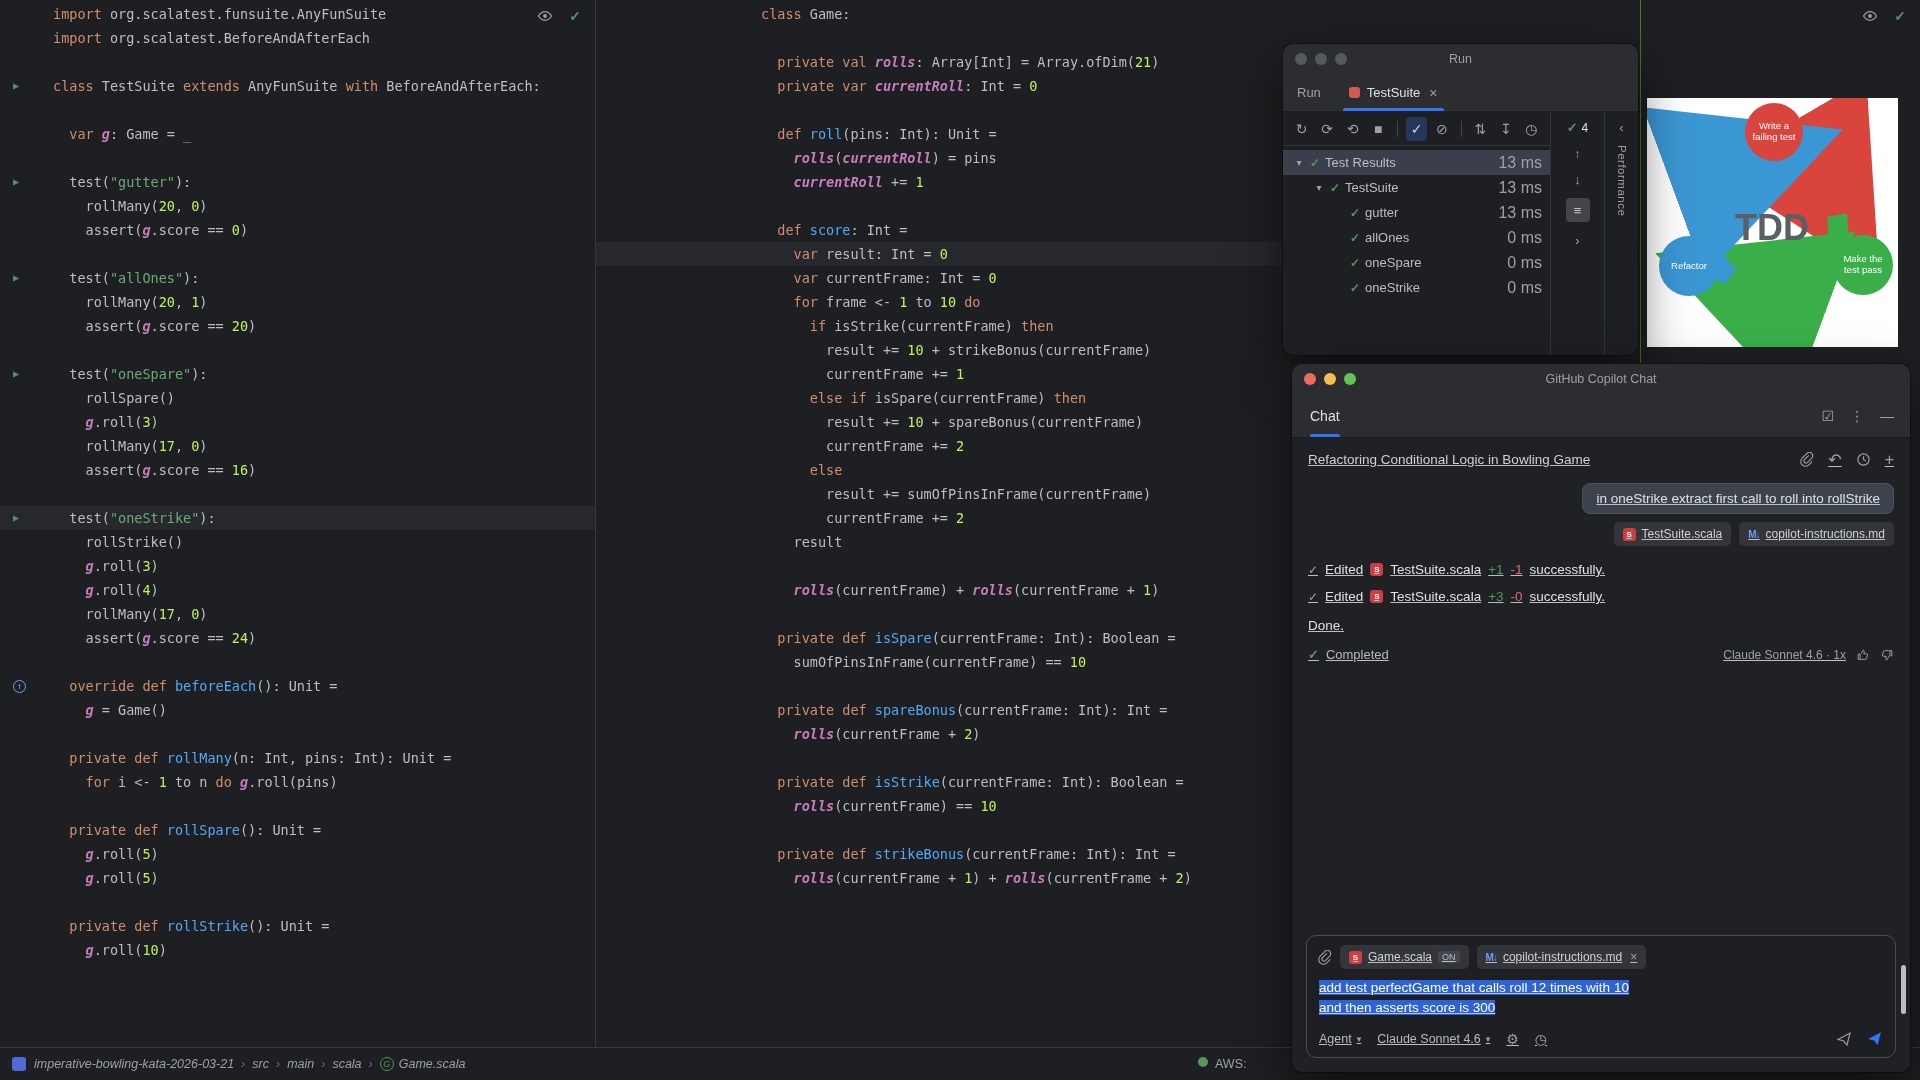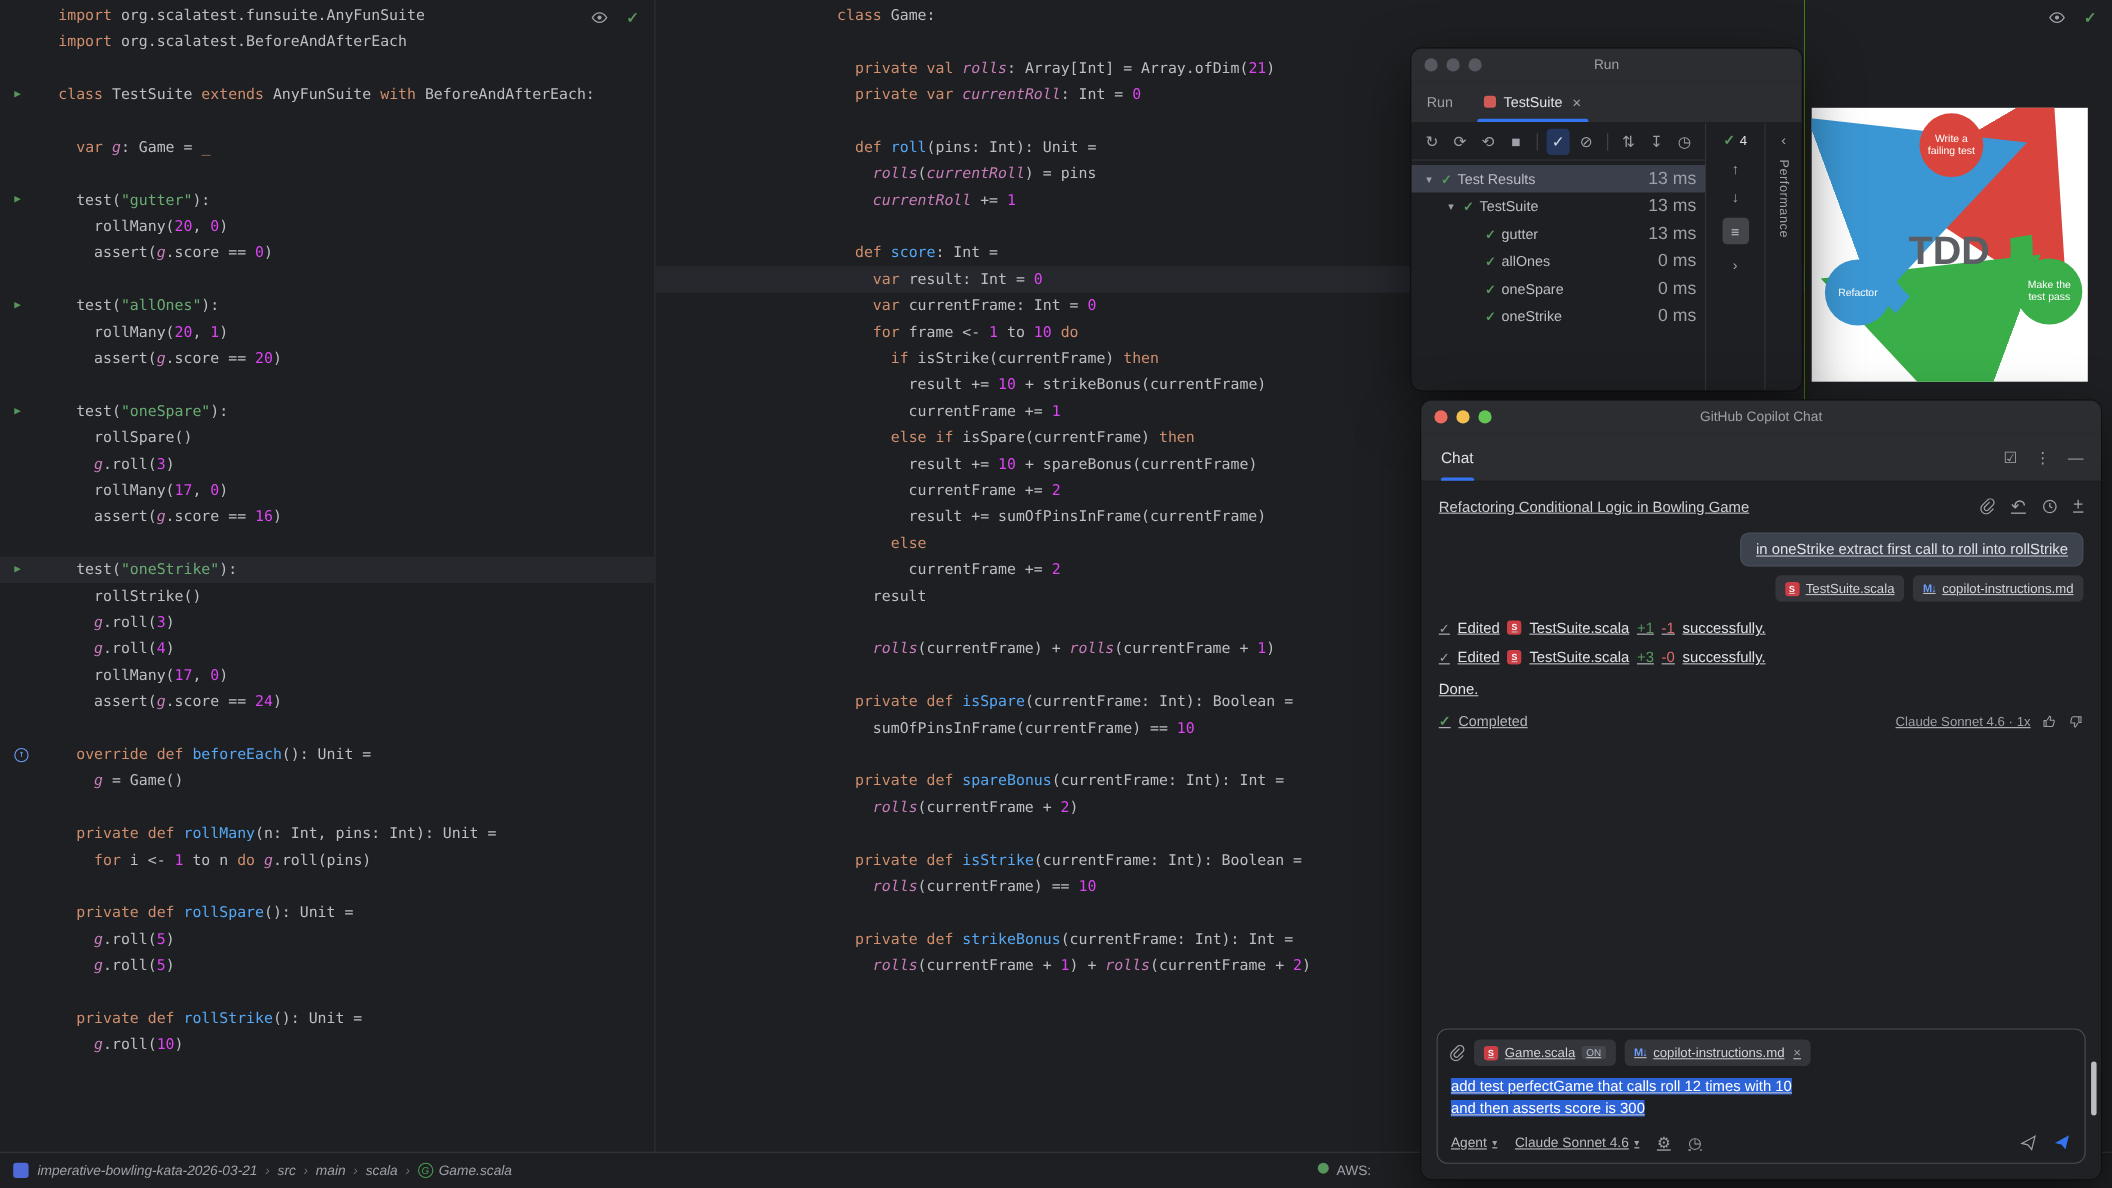--- a/index.html
+++ b/index.html
@@ -17,21 +17,21 @@
   .code-line { display:flex; height:24px; align-items:center; white-space:pre;
                font-family:"DejaVu Sans Mono", monospace; font-size:13.5px; }
   .code-line.hl { background:#26282e; }
   .pane.left .gutter { width:53px; flex:none; display:flex; align-items:center; padding-left:13px; }
   .pane.mid  .gutter { width:165px; flex:none; }
   .gicon { font-size:10px; color:#57965c; cursor:pointer; line-height:1; }
   .gicon.runclass { color:#57965c; }
   .gicon.override { width:13px; height:13px; border:1px solid #6c9ef8; border-radius:50%;
                     color:#6c9ef8; font-size:9px; display:flex; align-items:center; justify-content:center; }
   .tok-k { color:#cf8e6d; } .tok-p { color:#bcbec4; } .tok-s { color:#6aab73; }
-  .tok-n { color:#d946ef; } .tok-f { color:#56a8f5; } .tok-v { color:#c77dbb; font-style:italic; }
+  .tok-n { color:#bef264; } .tok-f { color:#56a8f5; } .tok-v { color:#c77dbb; font-style:italic;font-weight:bold; }
   .editor-actions { position:absolute; top:8px; right:14px; display:flex; gap:16px; align-items:center; z-index:2; }
   .eye { color:#9da0a8; display:flex; }
   .okcheck { color:#57965c; font-size:14px; font-weight:bold; }
 
   
   .tdd-img { position:absolute; left:6px; top:98px; width:251px; height:249px; background:#ffffff; }
 
   
   .statusbar { position:absolute; left:0; right:0; bottom:0; height:33px; background:#1e1f22;
                border-top:1px solid #36383d; display:flex; align-items:center; padding:0 12px;
@@ -211,22 +211,22 @@
           <div class="code-line"><span class="gutter"></span><span class="ct"><span class="tok-p">  </span><span class="tok-k">def </span><span class="tok-f">score</span><span class="tok-p">: Int =</span></span></div>
           <div class="code-line hl"><span class="gutter"></span><span class="ct"><span class="tok-p">    </span><span class="tok-k">var </span><span class="tok-p">result: Int = </span><span class="tok-n">0</span></span></div>
           <div class="code-line"><span class="gutter"></span><span class="ct"><span class="tok-p">    </span><span class="tok-k">var </span><span class="tok-p">currentFrame: Int = </span><span class="tok-n">0</span></span></div>
           <div class="code-line"><span class="gutter"></span><span class="ct"><span class="tok-p">    </span><span class="tok-k">for </span><span class="tok-p">frame &lt;- </span><span class="tok-n">1</span><span class="tok-p"> to </span><span class="tok-n">10 </span><span class="tok-k">do</span></span></div>
           <div class="code-line"><span class="gutter"></span><span class="ct"><span class="tok-p">      </span><span class="tok-k">if </span><span class="tok-p">isStrike(currentFrame) </span><span class="tok-k">then</span></span></div>
           <div class="code-line"><span class="gutter"></span><span class="ct"><span class="tok-p">        result += </span><span class="tok-n">10</span><span class="tok-p"> + strikeBonus(currentFrame)</span></span></div>
           <div class="code-line"><span class="gutter"></span><span class="ct"><span class="tok-p">        currentFrame += </span><span class="tok-n">1</span></span></div>
           <div class="code-line"><span class="gutter"></span><span class="ct"><span class="tok-p">      </span><span class="tok-k">else if </span><span class="tok-p">isSpare(currentFrame) </span><span class="tok-k">then</span></span></div>
           <div class="code-line"><span class="gutter"></span><span class="ct"><span class="tok-p">        result += </span><span class="tok-n">10</span><span class="tok-p"> + spareBonus(currentFrame)</span></span></div>
           <div class="code-line"><span class="gutter"></span><span class="ct"><span class="tok-p">        currentFrame += </span><span class="tok-n">2</span></span></div>
+          <div class="code-line"><span class="gutter"></span><span class="ct"><span class="tok-p">      </span><span class="tok-k">else</span></span></div>
           <div class="code-line"><span class="gutter"></span><span class="ct"><span class="tok-p">        result += sumOfPinsInFrame(currentFrame)</span></span></div>
-          <div class="code-line"><span class="gutter"></span><span class="ct"><span class="tok-p">      </span><span class="tok-k">else</span></span></div>
           <div class="code-line"><span class="gutter"></span><span class="ct"><span class="tok-p">        currentFrame += </span><span class="tok-n">2</span></span></div>
           <div class="code-line"><span class="gutter"></span><span class="ct"><span class="tok-p">    result</span></span></div>
           <div class="code-line"><span class="gutter"></span><span class="ct"></span></div>
           <div class="code-line"><span class="gutter"></span><span class="ct"><span class="tok-p">    </span><span class="tok-v">rolls</span><span class="tok-p">(currentFrame) + </span><span class="tok-v">rolls</span><span class="tok-p">(currentFrame + </span><span class="tok-n">1</span><span class="tok-p">)</span></span></div>
           <div class="code-line"><span class="gutter"></span><span class="ct"></span></div>
           <div class="code-line"><span class="gutter"></span><span class="ct"><span class="tok-p">  </span><span class="tok-k">private def </span><span class="tok-f">isSpare</span><span class="tok-p">(currentFrame: Int): Boolean =</span></span></div>
           <div class="code-line"><span class="gutter"></span><span class="ct"><span class="tok-p">    sumOfPinsInFrame(currentFrame) == </span><span class="tok-n">10</span></span></div>
           <div class="code-line"><span class="gutter"></span><span class="ct"></span></div>
           <div class="code-line"><span class="gutter"></span><span class="ct"><span class="tok-p">  </span><span class="tok-k">private def </span><span class="tok-f">spareBonus</span><span class="tok-p">(currentFrame: Int): Int =</span></span></div>
           <div class="code-line"><span class="gutter"></span><span class="ct"><span class="tok-p">    </span><span class="tok-v">rolls</span><span class="tok-p">(currentFrame + </span><span class="tok-n">2</span><span class="tok-p">)</span></span></div>

